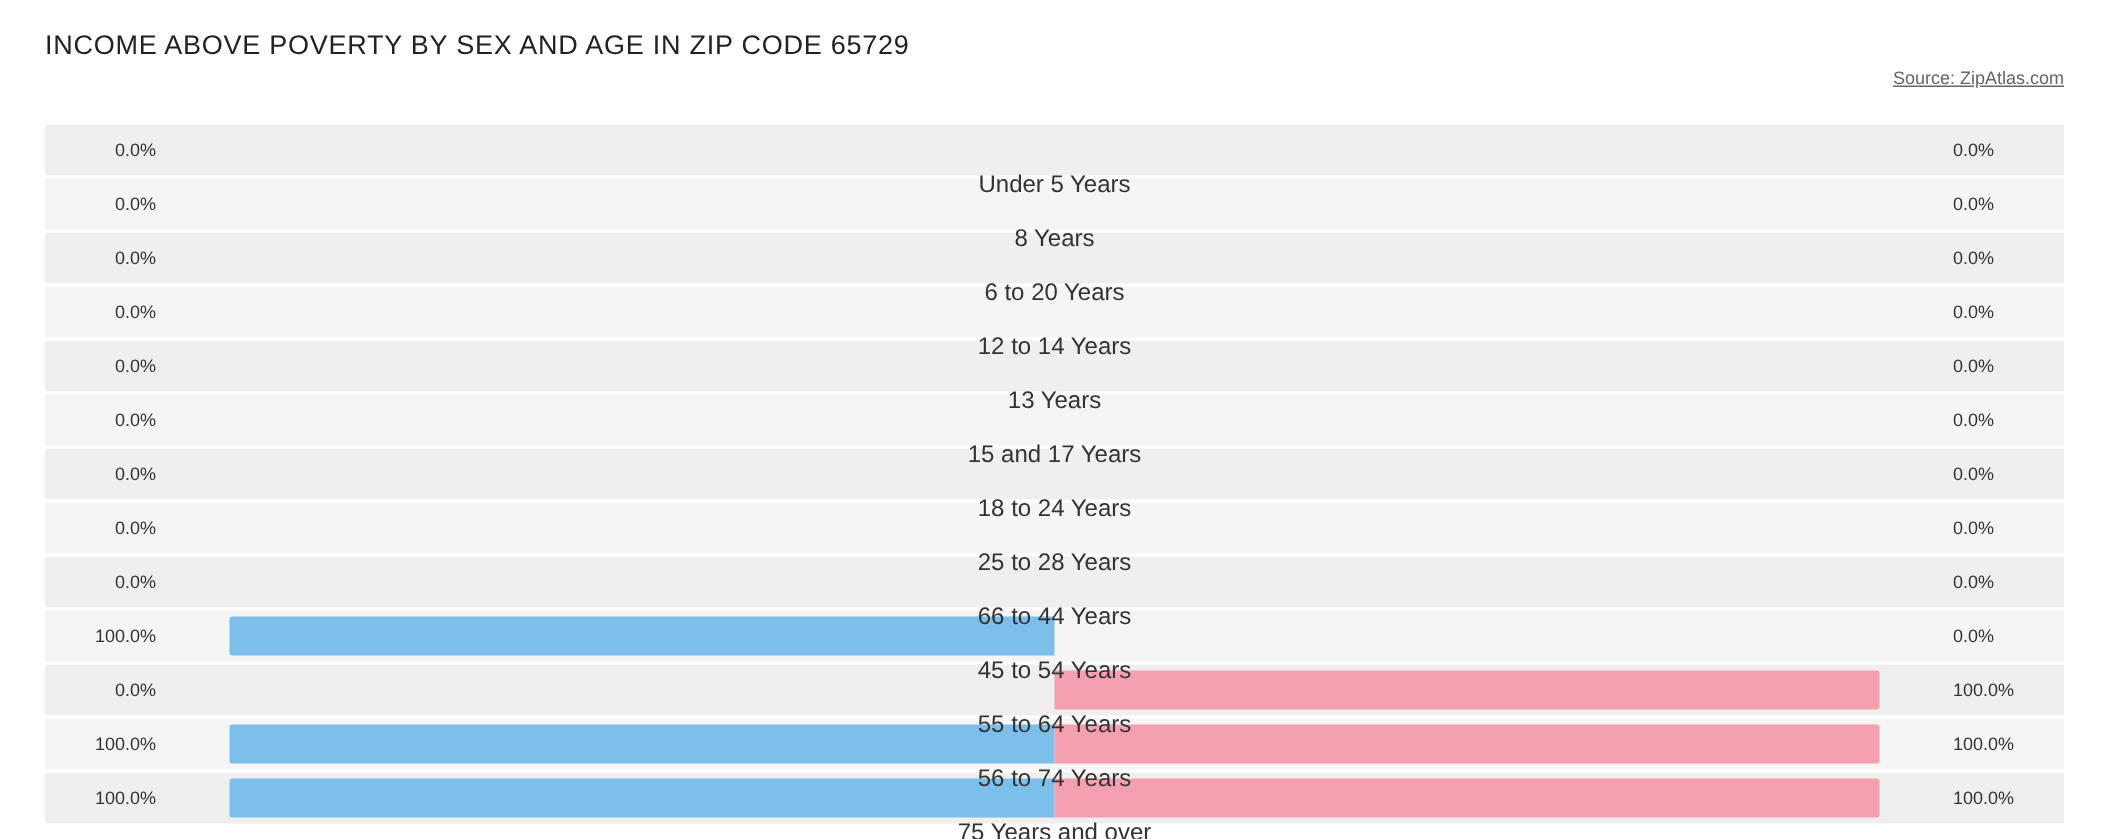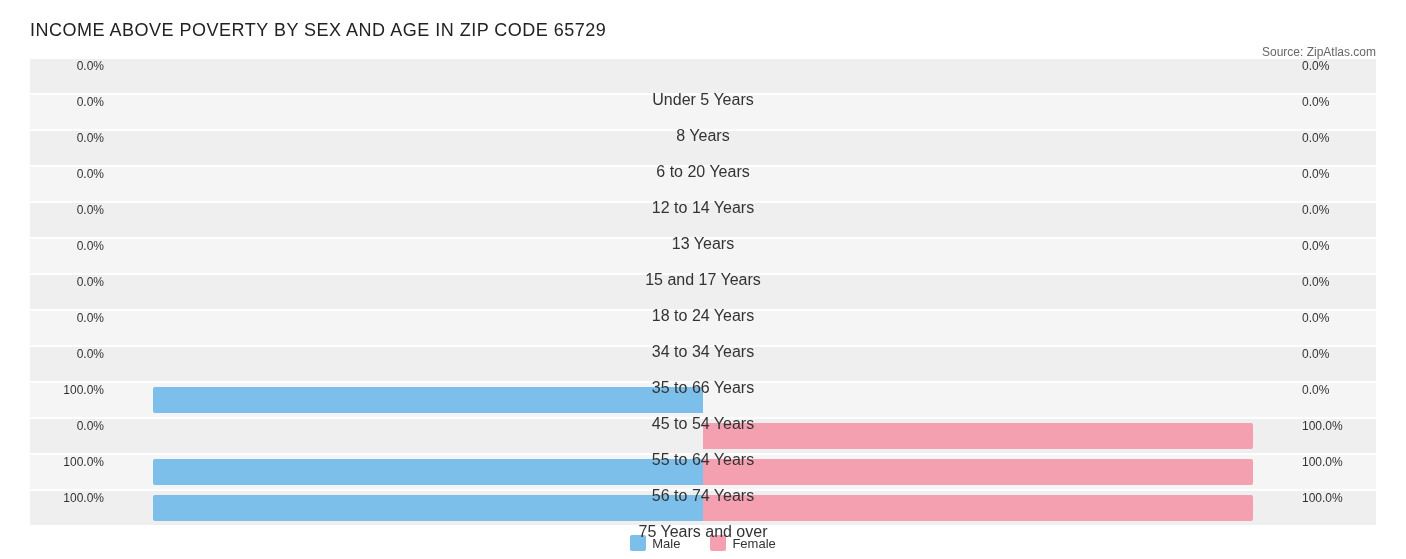--- a/index.html
+++ b/index.html
@@ -15,28 +15,29 @@
       font-weight: normal;
       color: #222;
       text-transform: uppercase;
       letter-spacing: 0.5px;
       margin-bottom: 4px;
     }
     .source {
       font-size: 12px;
       color: #666;
       text-align: right;
-      margin-bottom: 0;
+      margin-bottom: 24px;
+      text-decoration: underline;
     }
     .chart-area {
       width: 100%;
     }
     .bar-row {
       display: flex;
-      align-items: flex-start;
+      align-items: center;
       height: 34px;
       margin-bottom: 2px;
       background: #f5f5f5;
     }
     .bar-row:nth-child(odd) {
       background: #efefef;
     }
     .left-label {
       width: 80px;
       text-align: right;
@@ -174,30 +175,30 @@
         <div class="female-bar" style="width:0px;"></div>
         <span class="center-label">18 to 24 Years</span>
       </div>
       <div class="right-label">0.0%</div>
     </div>
     <div class="bar-row">
       <div class="left-label">0.0%</div>
       <div class="bar-container">
         <div class="male-bar" style="width:0px;"></div>
         <div class="female-bar" style="width:0px;"></div>
-        <span class="center-label">34 to 34 Years</span>
-      </div>
-      <div class="right-label">0.0%</div>
-    </div>
-    <div class="bar-row">
-      <div class="left-label">0.0%</div>
-      <div class="bar-container">
-        <div class="male-bar" style="width:0px;"></div>
-        <div class="female-bar" style="width:0px;"></div>
-        <span class="center-label">35 to 66 Years</span>
+        <span class="center-label">25 to 28 Years</span>
+      </div>
+      <div class="right-label">0.0%</div>
+    </div>
+    <div class="bar-row">
+      <div class="left-label">0.0%</div>
+      <div class="bar-container">
+        <div class="male-bar" style="width:0px;"></div>
+        <div class="female-bar" style="width:0px;"></div>
+        <span class="center-label">66 to 44 Years</span>
       </div>
       <div class="right-label">0.0%</div>
     </div>
     <div class="bar-row">
       <div class="left-label">100.0%</div>
       <div class="bar-container">
         <div class="male-bar" style="width:550px;"></div>
         <div class="female-bar" style="width:0px;"></div>
         <span class="center-label">45 to 54 Years</span>
       </div>

